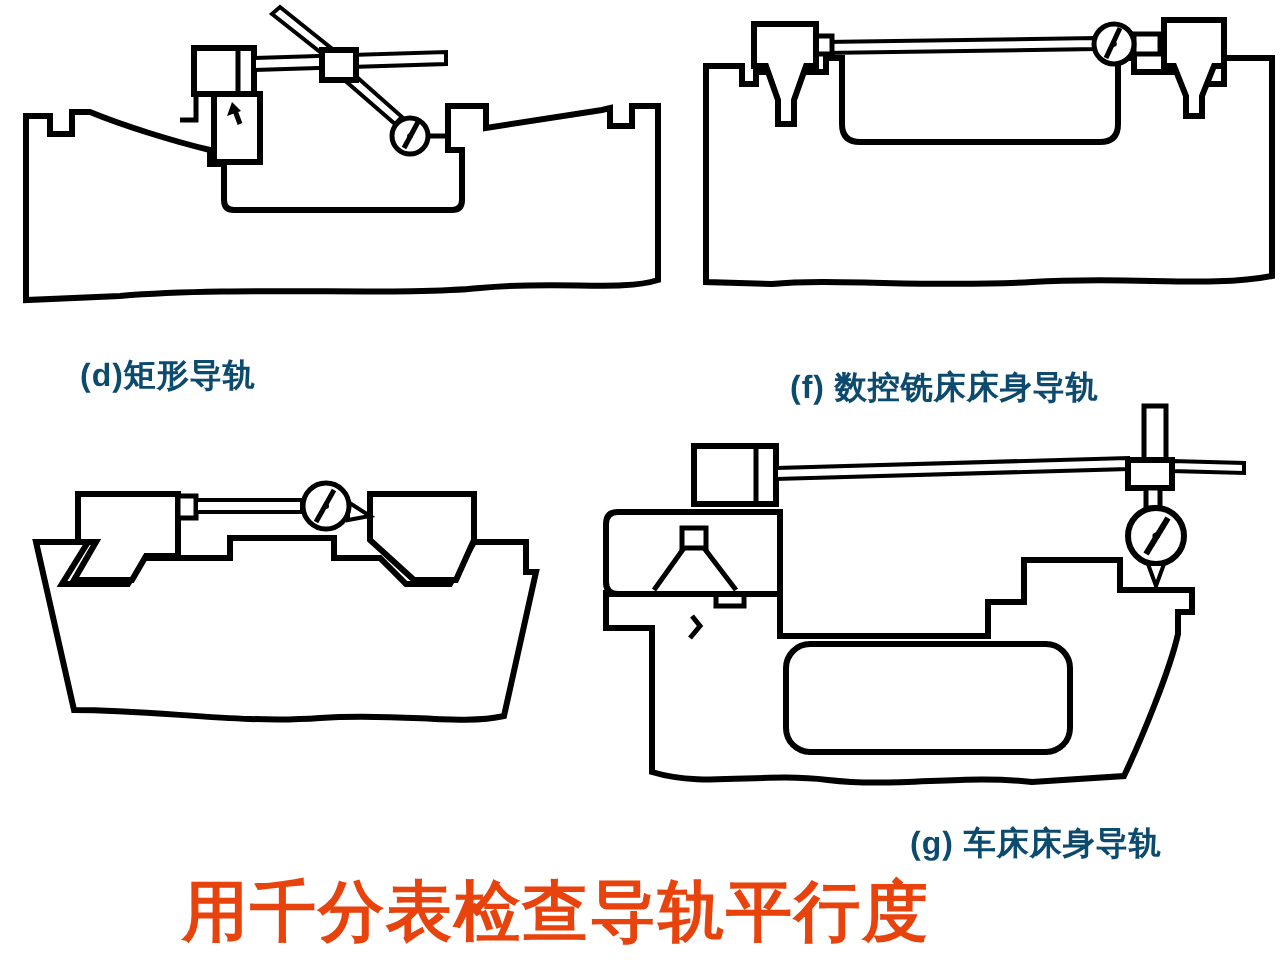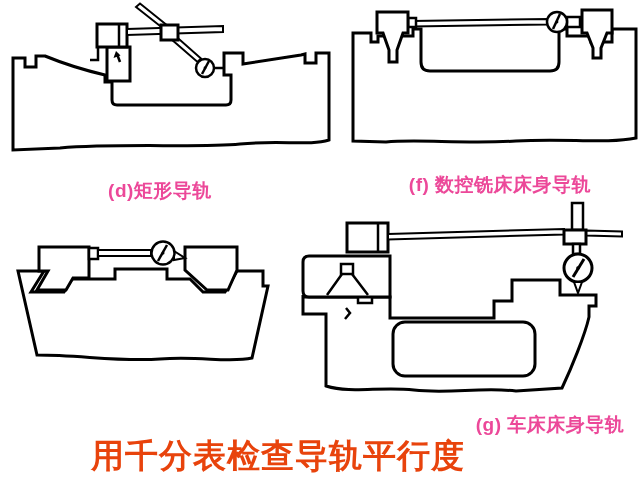--- a/index.html
+++ b/index.html
@@ -2,22 +2,22 @@
 <html><head>
 <meta charset="utf-8">
 <style>
   html,body{margin:0;padding:0;background:#fff;}
   #canvas{
     position:relative;width:640px;height:480px;background:#ffffff;
     font-family:"Liberation Sans","DejaVu Sans",sans-serif;overflow:hidden;
   }
   .diagram{position:absolute;}
   .caption{
-    position:absolute;text-align:center;font-weight:bold;font-size:19px;
-    color:#ec4899;letter-spacing:0.5px;white-space:nowrap;
+    position:absolute;font-weight:bold;font-size:16px;
+    color:#0c4a6e;letter-spacing:0.5px;white-space:nowrap;
   }
   .page-title{
     position:absolute;left:0;top:434px;width:556px;text-align:center;
     font-weight:bold;font-size:33px;letter-spacing:1px;white-space:nowrap;
   }
   svg{display:block;}
   .ln{fill:#ffffff;stroke:#000;stroke-width:3;stroke-linejoin:miter;}
   .ln2{fill:#ffffff;stroke:#000;stroke-width:2;stroke-linejoin:miter;}
   .ln25{fill:#ffffff;stroke:#000;stroke-width:2.5;stroke-linejoin:miter;}
   .st{fill:none;stroke:#000;stroke-width:2.5;}
@@ -127,17 +127,17 @@
     <rect class="ln25" x="573" y="244" width="7" height="10"></rect>
     <g>
       <circle class="ln" cx="578" cy="268" r="14"></circle>
       <line class="st3" x1="573" y1="277" x2="584" y2="259"></line>
       <circle class="solid" cx="578" cy="268" r="1.8"></circle>
       <path class="ln2" d="M574,282 L582,282 L578,293 Z"></path>
     </g>
   </svg>
 
   <div class="caption" style="left:40px;top:178px;width:240px">(d)矩形导轨</div>
-  <div class="caption" style="left:395px;top:172px;width:210px">(f) 数控铣床床身导轨</div>
+  <div class="caption" style="left:395px;top:184px;width:210px">(f) 数控铣床床身导轨</div>
   <div class="caption" style="left:455px;top:412px;width:190px">(g) 车床床身导轨</div>
 
   <div class="page-title" style="color: rgb(232, 67, 12);">用千分表检查导轨平行度</div>
 </div>
 
 </body></html>

